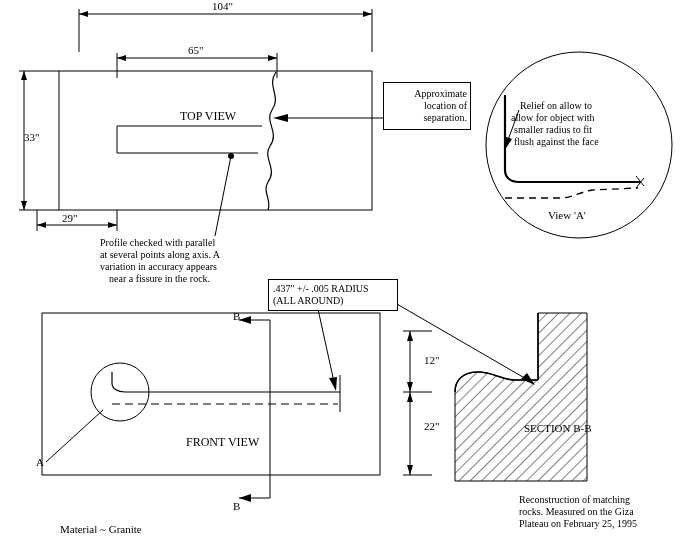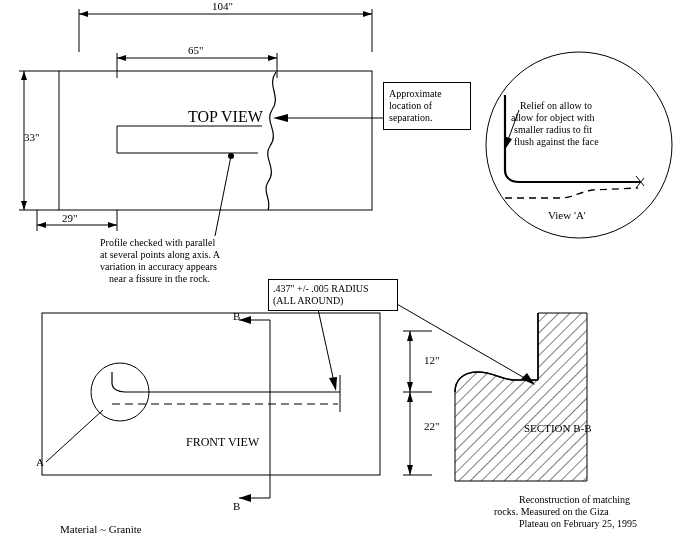--- a/index.html
+++ b/index.html
@@ -29,21 +29,21 @@
     position: absolute;
     border: 1px solid #000;
     background: #fff;
     box-sizing: border-box;
   }
   .noteboxtext {
     position: absolute;
     font-size: 10px;
     line-height: 12px;
     white-space: pre;
-    text-align: left;
+    text-align: right;
   }
   svg.overlay {
     position: absolute;
     left: 0; top: 0;
     width: 686px;
     height: 547px;
     pointer-events: none;
   }
 </style>
 </head>
@@ -160,21 +160,21 @@
 
     <line x1="316" y1="300" x2="334" y2="382" stroke="#000" stroke-width="1"></line>
     <polygon points="336,391 329,378 337,377" fill="#000"></polygon>
   </svg>
 
   <div class="lbl" style="left:212px; top:0px;">104"</div>
   <div class="lbl" style="left:188px; top:44px;">65"</div>
   <div class="lbl" style="left:24px; top:131px;">33"</div>
   <div class="lbl" style="left:62px; top:212px;">29"</div>
 
-  <div class="lbl" style="left:188px; top:110px; font-size:16px;">TOP VIEW</div>
+  <div class="lbl" style="left:180px; top:110px; font-size:12px;">TOP VIEW</div>
 
   <div class="box" style="left:383px; top:82px; width:88px; height:48px;"></div>
   <div class="noteboxtext" style="left:389px; top:88px; width:78px;">Approximate</div>
   <div class="noteboxtext" style="left:389px; top:100px; width:78px;">location of</div>
   <div class="noteboxtext" style="left:389px; top:112px; width:78px;">separation.</div>
 
   <div class="lbl small" style="left:100px; top:237px;">Profile checked with parallel</div>
   <div class="lbl small" style="left:100px; top:249px;">at several points along axis. A</div>
   <div class="lbl small" style="left:100px; top:261px;">variation in accuracy appears</div>
   <div class="lbl small" style="left:100px; top:273px;margin-left:9px;">near a fissure in the rock.</div>
@@ -193,18 +193,18 @@
   <div class="lbl" style="left:233px; top:500px;">B</div>
   <div class="lbl" style="left:36px; top:456px;">A</div>
   <div class="lbl" style="left:186px; top:436px; font-size:12px;">FRONT VIEW</div>
 
   <div class="lbl" style="left:424px; top:354px;">12"</div>
   <div class="lbl" style="left:424px; top:420px;">22"</div>
 
   <div class="lbl" style="left:484px; top:422px;margin-left:40px;">SECTION B-B</div>
 
   <div class="lbl small" style="left:519px; top:494px;">Reconstruction of matching</div>
-  <div class="lbl small" style="left:494px; top:506px;">rocks. Measured on the Giza</div>
+  <div class="lbl small" style="left:519px; top:506px;">rocks. Measured on the Giza</div>
   <div class="lbl small" style="left:519px; top:518px;">Plateau on February 25, 1995</div>
 
   <div class="lbl" style="left:52px; top:523px;margin-left:8px;">Material ~ Granite</div>
 
 </div>
 
 </body></html>

